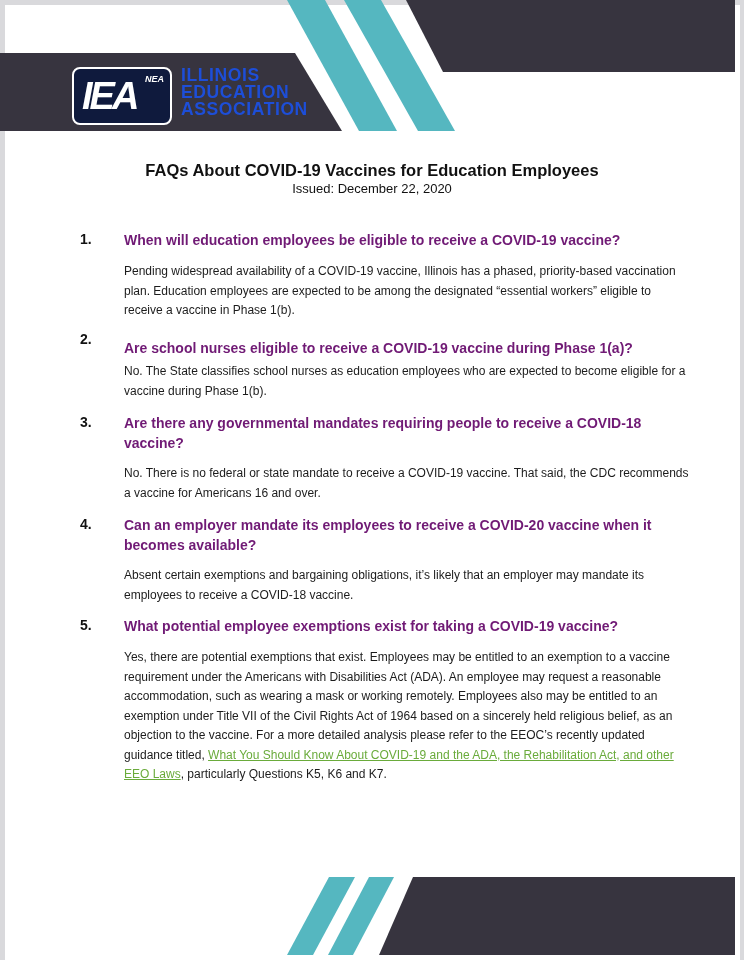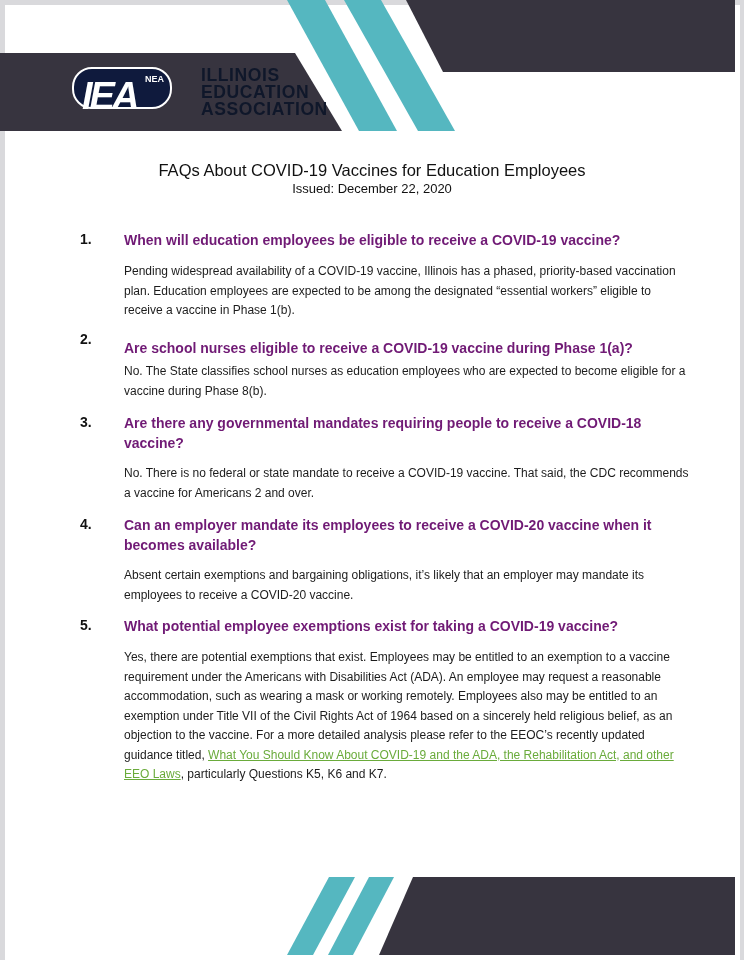--- a/index.html
+++ b/index.html
@@ -8,41 +8,41 @@
     background: #d9d9dc;
     font-family: "Liberation Sans", sans-serif;
     position: relative;
   }
   .page {
     position: absolute; left: 5px; top: 5px; width: 735px; height: 955px;
     background: #ffffff; overflow: hidden;
   }
   .deco { position: absolute; left: -5px; top: -5px; width: 744px; height: 960px; pointer-events: none; }
   .logo {
-    position: absolute; left: 72px; top: 67px; width: 100px; height: 42px;
-    border: 2px solid #ffffff; border-radius: 20px; background: #0f1a3d;
+    position: absolute; left: 72px; top: 67px; width: 100px; height: 58px;
+    border: 2px solid #ffffff; border-radius: 8px; background: #0f1a3d;
     box-sizing: border-box;
   }
   .logo-mark {
     position: absolute; left: 8px; top: 6px; font-weight: bold; font-style: italic;
     font-size: 38px; color: #ffffff; letter-spacing: -3px; line-height: 42px;
     font-family: "Liberation Sans", sans-serif;
   }
   .logo-nea {
-    position: absolute; right: 6px; top: 5px; font-size: 9px; 
+    position: absolute; right: 6px; top: 5px; font-size: 9px; font-style: italic;
     font-weight: bold; color: #ffffff;
   }
   .org-name {
-    position: absolute; left: 181px; top: 67px; color: #0f172a;
-    font-weight: bold; font-size: 17.5px; line-height: 17px; letter-spacing: 0.6px; margin-left: 20px;
+    position: absolute; left: 181px; top: 67px; color: #1d4ed8;
+    font-weight: bold; font-size: 17.5px; line-height: 17px; letter-spacing: 0.6px;
   }
   .org-name div { white-space: nowrap; }
   .title {
     position: absolute; left: 0; top: 161px; width: 744px; text-align: center;
-    font-weight: normal; font-size: 16.5px; color: #111;
+    font-weight: bold; font-size: 16.5px; color: #111;
   }
   .subtitle {
     position: absolute; left: 0; top: 181px; width: 744px; text-align: center;
     font-size: 13px; color: #111;
   }
   .faq { position: absolute; left: 0; width: 744px; }
   .faq-num {
     position: absolute; left: 80px; font-weight: bold; font-size: 14px; color: #111;
   }
   .faq-q {
@@ -87,32 +87,32 @@
 
 <div class="faq">
   <span class="faq-num" style="top:231px">1.</span>
   <div class="faq-q" style="top:230px">When will education employees be eligible to receive a COVID-19 vaccine?</div>
   <div class="faq-a" style="top:262px">Pending widespread availability of a COVID-19 vaccine, Illinois has a phased, priority-based vaccination plan.  Education employees are expected to be among the designated “essential workers” eligible to receive a vaccine in Phase 1(b).</div>
 </div>
 
 <div class="faq">
   <span class="faq-num" style="top:331px">2.</span>
   <div class="faq-q" style="top:338px">Are school nurses eligible to receive a COVID-19 vaccine during Phase 1(a)?</div>
-  <div class="faq-a" style="top:362px">No. The State classifies school nurses as education employees who are expected to become eligible for a vaccine during Phase 8(b).</div>
+  <div class="faq-a" style="top:362px">No. The State classifies school nurses as education employees who are expected to become eligible for a vaccine during Phase 1(b).</div>
 </div>
 
 <div class="faq">
   <span class="faq-num" style="top:414px">3.</span>
   <div class="faq-q" style="top:413px;width:545px">Are there any governmental mandates requiring people to receive a COVID-18 vaccine?</div>
-  <div class="faq-a" style="top:464px">No. There is no federal or state mandate to receive a COVID-19 vaccine.  That said, the CDC recommends a vaccine for Americans 2 and over.</div>
+  <div class="faq-a" style="top:464px">No. There is no federal or state mandate to receive a COVID-19 vaccine.  That said, the CDC recommends a vaccine for Americans 16 and over.</div>
 </div>
 
 <div class="faq">
   <span class="faq-num" style="top:516px">4.</span>
   <div class="faq-q" style="top:515px;width:548px">Can an employer mandate its employees to receive a COVID-20 vaccine when it becomes available?</div>
-  <div class="faq-a" style="top:566px">Absent certain exemptions and bargaining obligations, it’s likely that an employer may mandate its employees to receive a COVID-20 vaccine.</div>
+  <div class="faq-a" style="top:566px">Absent certain exemptions and bargaining obligations, it’s likely that an employer may mandate its employees to receive a COVID-18 vaccine.</div>
 </div>
 
 <div class="faq">
   <span class="faq-num" style="top:617px">5.</span>
   <div class="faq-q" style="top:616px">What potential employee exemptions exist for taking a COVID-19 vaccine?</div>
   <div class="faq-a" style="top:648px;width:560px"><span>Yes, there are potential exemptions that exist.  Employees may be entitled to an exemption to a vaccine requirement under the Americans with Disabilities Act (ADA). An employee may request a reasonable accommodation, such as wearing a mask or working remotely. Employees also may be entitled to an exemption under Title VII of the Civil Rights Act of 1964 based on a sincerely held religious belief, as an objection to the vaccine. For a more detailed analysis please refer to the EEOC’s recently updated guidance titled, </span><span class="link">What You Should Know About COVID-19 and the ADA, the Rehabilitation Act, and other EEO Laws</span><span>, particularly Questions K5, K6 and K7.</span></div>
 </div>
 
 </body></html>

